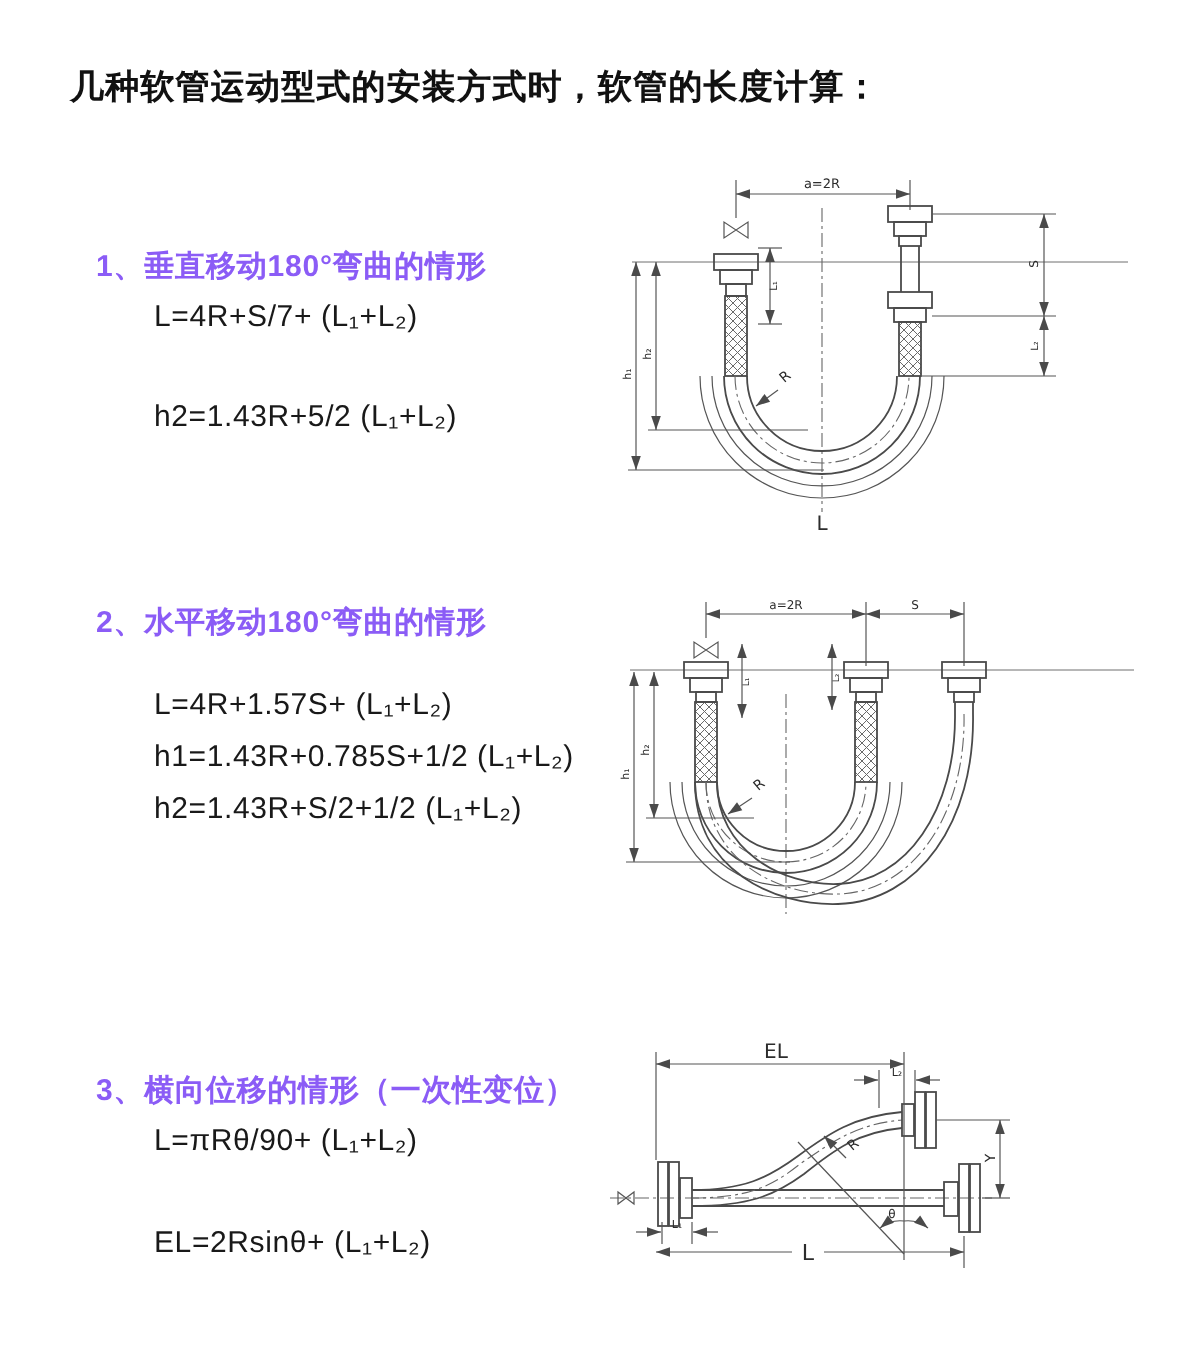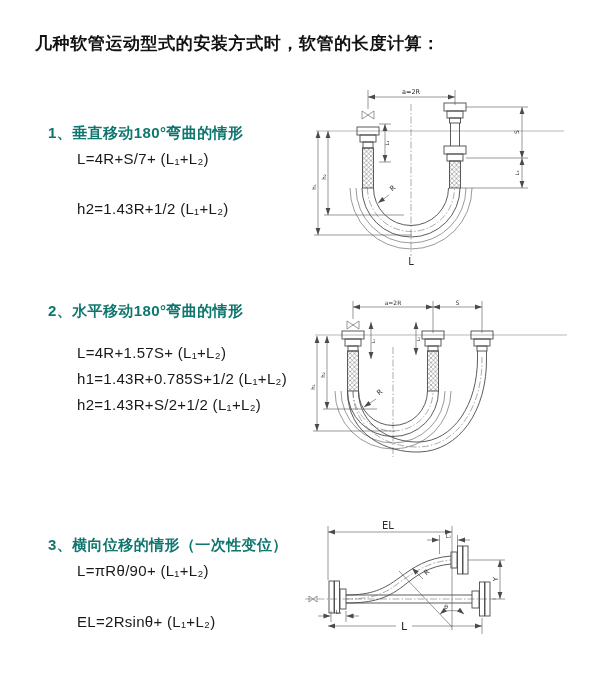--- a/index.html
+++ b/index.html
@@ -1,19 +1,19 @@
 <!DOCTYPE html>
 <html><head>
 <meta charset="utf-8">
 <style>
   html,body{margin:0;padding:0;background:#ffffff;}
   .page{position:relative;width:600px;height:675px;background:#ffffff;overflow:hidden;
         font-family:"Liberation Sans","DejaVu Sans",sans-serif;color:#1a1a1a;margin-top:12px;}
   .title{position:absolute;left:35px;top:20px;font-size:17px;font-weight:bold;letter-spacing:.6px;color:#111;}
-  .sec-h{position:absolute;left:48px;font-size:15px;font-weight:bold;letter-spacing:.4px;color:#0f766e;}
+  .sec-h{position:absolute;left:48px;font-size:15px;font-weight:bold;letter-spacing:.4px;color:#8b5cf6;}
   .formula{position:absolute;left:77px;font-size:15px;font-weight:500;letter-spacing:.3px;color:#191919;}
   .diag{position:absolute;}
   .diag line,.diag path,.diag rect{stroke:#4a4a4a;fill:none;stroke-width:.9;}
   .diag .dim{stroke-width:.6;stroke:#555;}
   .diag .hair{stroke-width:.5;stroke:#6f6f6f;}
   .diag .cl{stroke-width:.55;stroke:#666;stroke-dasharray:7 2 1.5 2;}
   .diag .hatch{fill:url(#xh);}
   .diag text{fill:#2c2c2c;stroke:none;font-family:"DejaVu Sans","Liberation Sans",sans-serif;}
   .scan-edge{position:absolute;left:0;top:668px;width:600px;height:7px;background:#c9c9c9;}
 </style>
@@ -30,21 +30,21 @@
       <pattern id="xh" width="4.5" height="4.5" patternUnits="userSpaceOnUse">
         <path d="M0,0 L4.5,4.5 M4.5,0 L0,4.5" stroke="#6a6a6a" stroke-width="0.5" fill="none"></path>
       </pattern>
     </defs>
   </svg>
 
   <div class="title">几种软管运动型式的安装方式时，软管的长度计算：</div>
 
   <div class="sec-h" style="top:112px">1、垂直移动180°弯曲的情形</div>
   <div class="formula" style="top:138px">L=4R+S/7+ (L₁+L₂)</div>
-  <div class="formula" style="top:188px">h2=1.43R+1/2 (L₁+L₂)</div>
+  <div class="formula" style="top:188px">h2=1.43R+5/2 (L₁+L₂)</div>
 
   <div class="sec-h" style="top:290px">2、水平移动180°弯曲的情形</div>
   <div class="formula" style="top:332px">L=4R+1.57S+ (L₁+L₂)</div>
   <div class="formula" style="top:358px">h1=1.43R+0.785S+1/2 (L₁+L₂)</div>
   <div class="formula" style="top:384px">h2=1.43R+S/2+1/2 (L₁+L₂)</div>
 
   <div class="sec-h" style="top:524px">3、横向位移的情形（一次性变位）</div>
   <div class="formula" style="top:550px">L=πRθ/90+ (L₁+L₂)</div>
   <div class="formula" style="top:601px">EL=2Rsinθ+ (L₁+L₂)</div>
 

